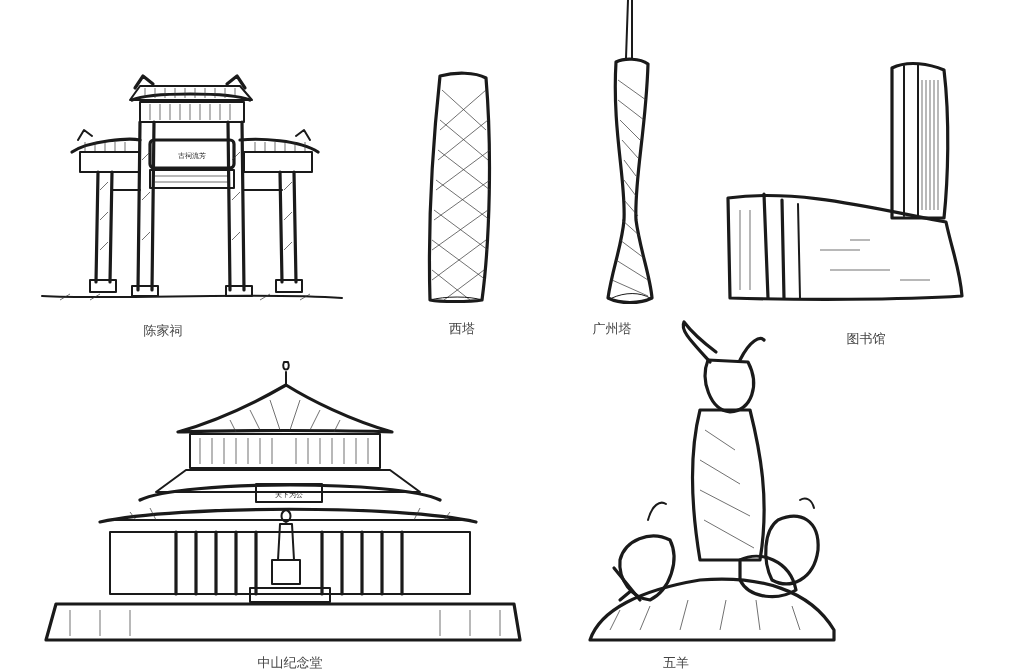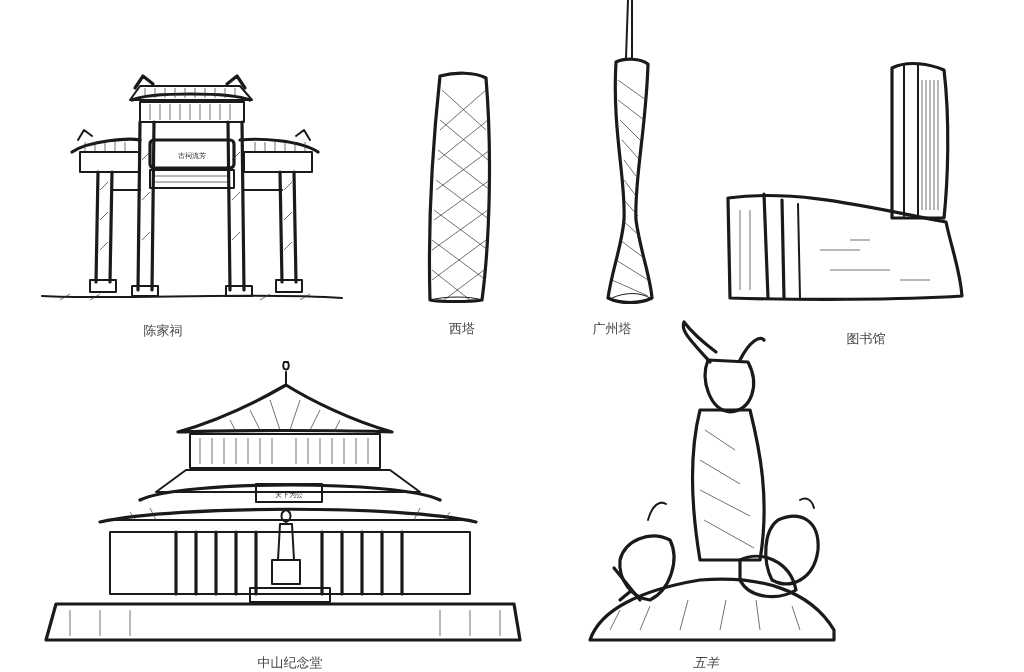--- a/index.html
+++ b/index.html
@@ -135,14 +135,14 @@
     <path class="ink thick" d="M740 560 C760 550, 790 560, 796 590 C780 600, 750 600, 740 580 Z"></path>
     <path class="ink thick" d="M614 568 L640 600 M620 600 L632 590"></path>
   </g>
 </svg>
 
 <div class="label" style="left:163px;top:322px;">陈家祠</div>
 <div class="label" style="left:462px;top:320px;">西塔</div>
 <div class="label" style="left:612px;top:320px;">广州塔</div>
 <div class="label" style="left:866px;top:330px;font-family:Liberation Mono, monospace;">图书馆</div>
 <div class="label" style="left:290px;top:654px;">中山纪念堂</div>
-<div class="label" style="left:706px;top:654px;font-style:italic;">五羊</div>
+<div class="label" style="left:676px;top:654px;">五羊</div>
 </div>
 
 </body></html>

